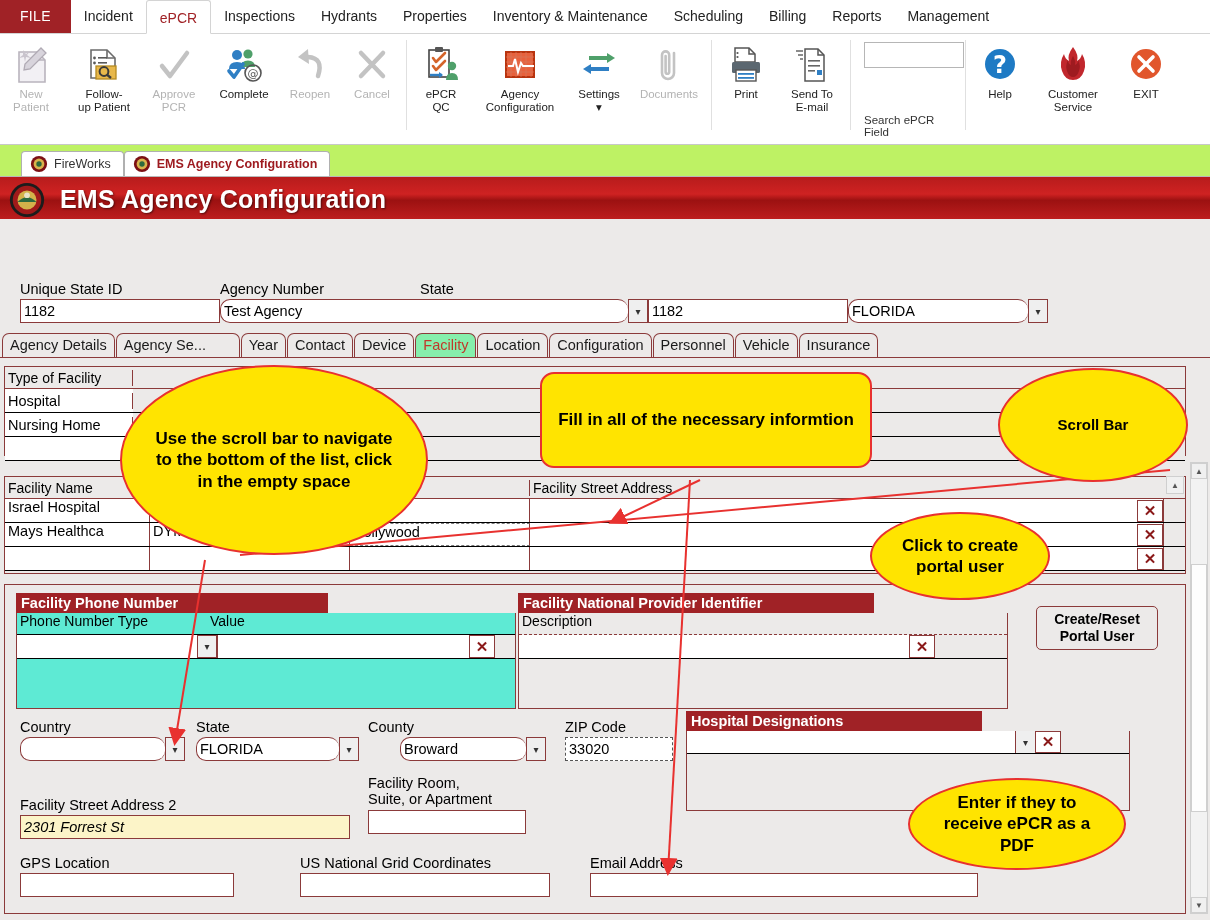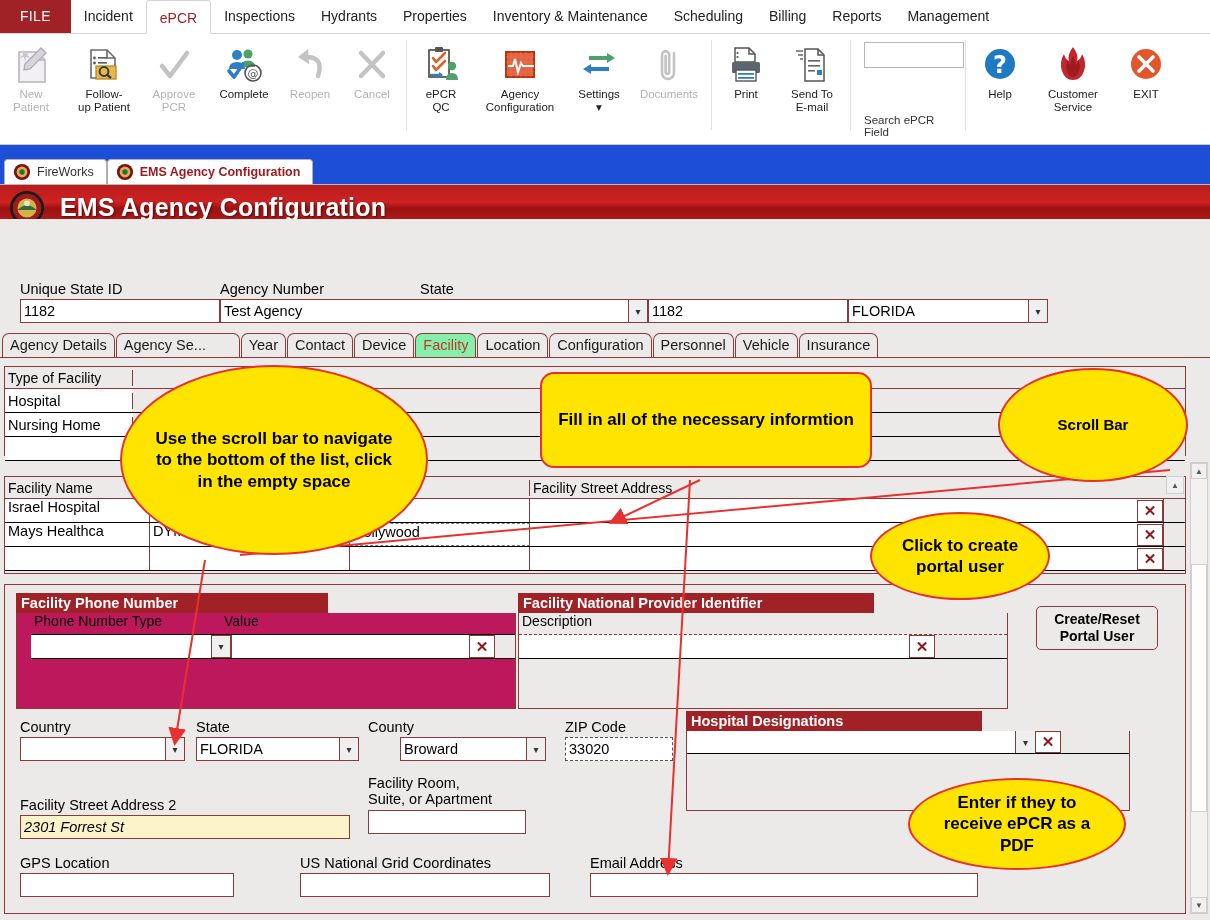--- a/index.html
+++ b/index.html
@@ -55,22 +55,22 @@
 
   .searchgroup {
     display:flex; flex-direction:column; align-items:flex-start;
     padding:8px 6px 0 10px; width:108px;
   }
   .searchbox { width:100px; height:26px; border:1px solid #b6b6b6; background:#fff; }
   .searchcap { font-size:11.5px; color:#333; margin-top:auto; padding-bottom:6px;}
 
   
   #doc-tabs {
-    height:40px; background:#1d4ed8; display:flex; align-items:flex-end;
-    padding-left:4px; border-bottom:1px solid #b9b9b9;
+    height:32px; background:#bef264; display:flex; align-items:flex-end;
+    padding-left:21px; border-bottom:1px solid #b9b9b9;
   }
   .dtab {
     display:flex; align-items:center; gap:6px;
     height:25px; padding:0 12px 0 8px;
     background:#fff; border:1px solid #b0b0b0; border-bottom:none;
     border-radius:4px 4px 0 0; font-size:12.5px;
     position:relative;
   }
   .dtab.active { font-weight:bold; color:#9e1b20; }
   .dtab.inactive { color:#333; }
@@ -95,21 +95,21 @@
   }
   .hdrfields { position:absolute; left:20px; top:62px; right:18px; }
   .fld-label { font-size:14.5px; color:#000; }
   .inp {
     border:1px solid #8b3a3a; background:#fff; height:24px;
     font-family:"Liberation Sans", sans-serif; font-size:14.5px;
     padding:1px 3px; display:flex; align-items:center;
   }
   .inp.yellow { background:#fcf4c8;font-style:italic; }
   .combo { display:flex; }
-  .combo .inp { flex:1; border-right:none; }
+  .combo .inp { flex:1; border-right:none;border-radius:10px; }
   .arrow {
     width:20px; border:1px solid #8b3a3a; background:#efefef;
     display:flex; align-items:center; justify-content:center;
     font-size:10px; color:#333;
   }
 
   
   #tabstrip {
     position:absolute; left:0; top:113px; right:0; height:26px;
     display:flex; align-items:flex-end; padding-left:2px;
@@ -538,21 +538,21 @@
       <div class="cell" style="flex:1; height:100%"></div>
       <div class="xbtn">✕</div>
       <div style="width:22px; height:100%; background:#eceae9; border-left:1px solid #8b3a3a"></div>
     </div>
   </div>
 
   <div class="sbbtn" style="position:absolute; right:26px; top:257px; width:18px; height:18px;">▲</div>
 
   <div style="position:absolute; left:16px; top:374px; width:500px;">
     <div class="secthdr" style="width:312px">Facility Phone Number</div>
-    <div style="border:1px solid #8b3a3a; border-top:none; background:#be185d; height:96px;padding-left:14px;">
+    <div style="border:1px solid #8b3a3a; border-top:none; background:#5eead4; height:96px;">
       <div style="display:flex; height:22px; border-bottom:1px solid #000; font-size:14px;">
         <div class="cell" style="width:190px">Phone Number Type</div>
         <div class="cell" style="flex:1">Value</div>
       </div>
       <div style="display:flex; height:24px; border-bottom:1px solid #000; background:#fff;">
         <div class="combo" style="width:200px">
           <div class="inp" style="border:none; height:100%"></div>
           <div class="arrow">▾</div>
         </div>
         <div class="inp" style="flex:1; border:none; border-left:1px solid #8b3a3a; height:100%"></div>

